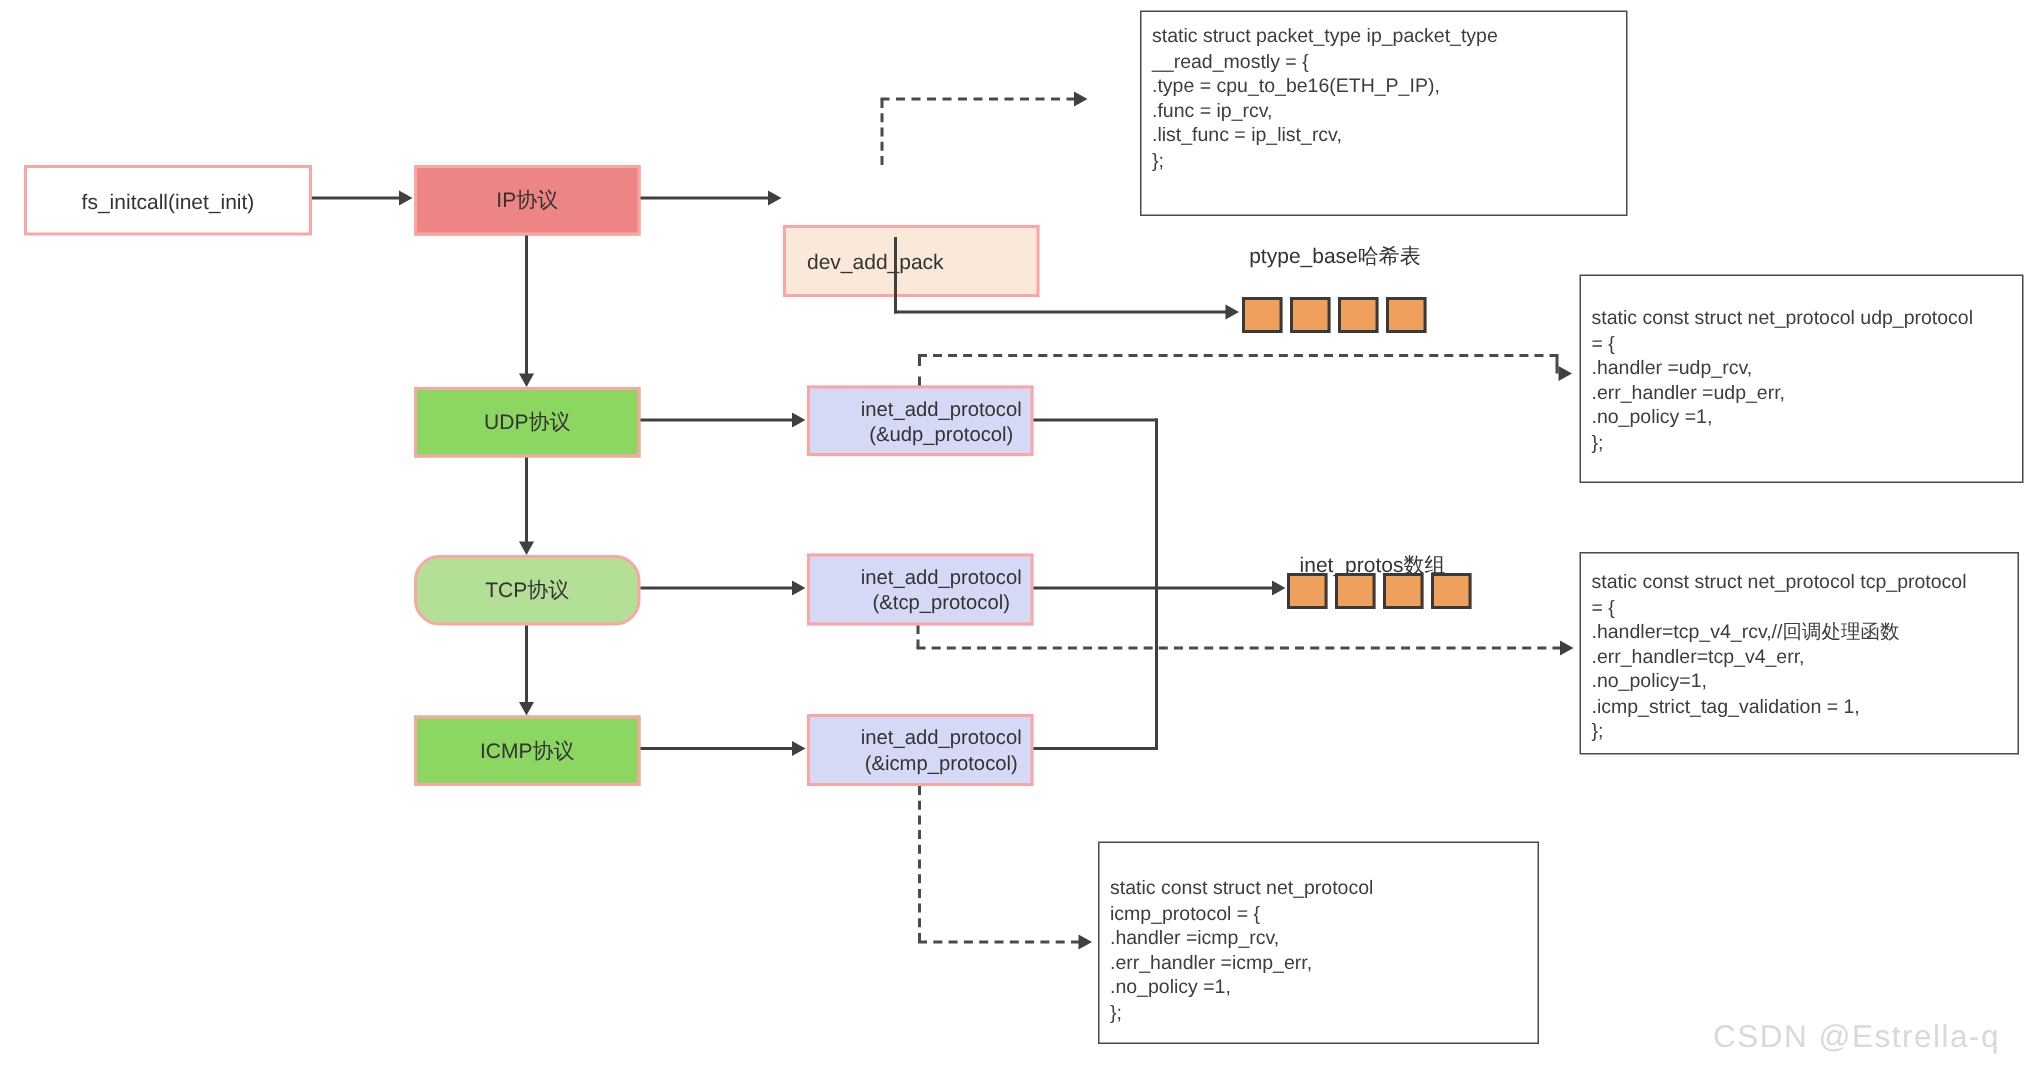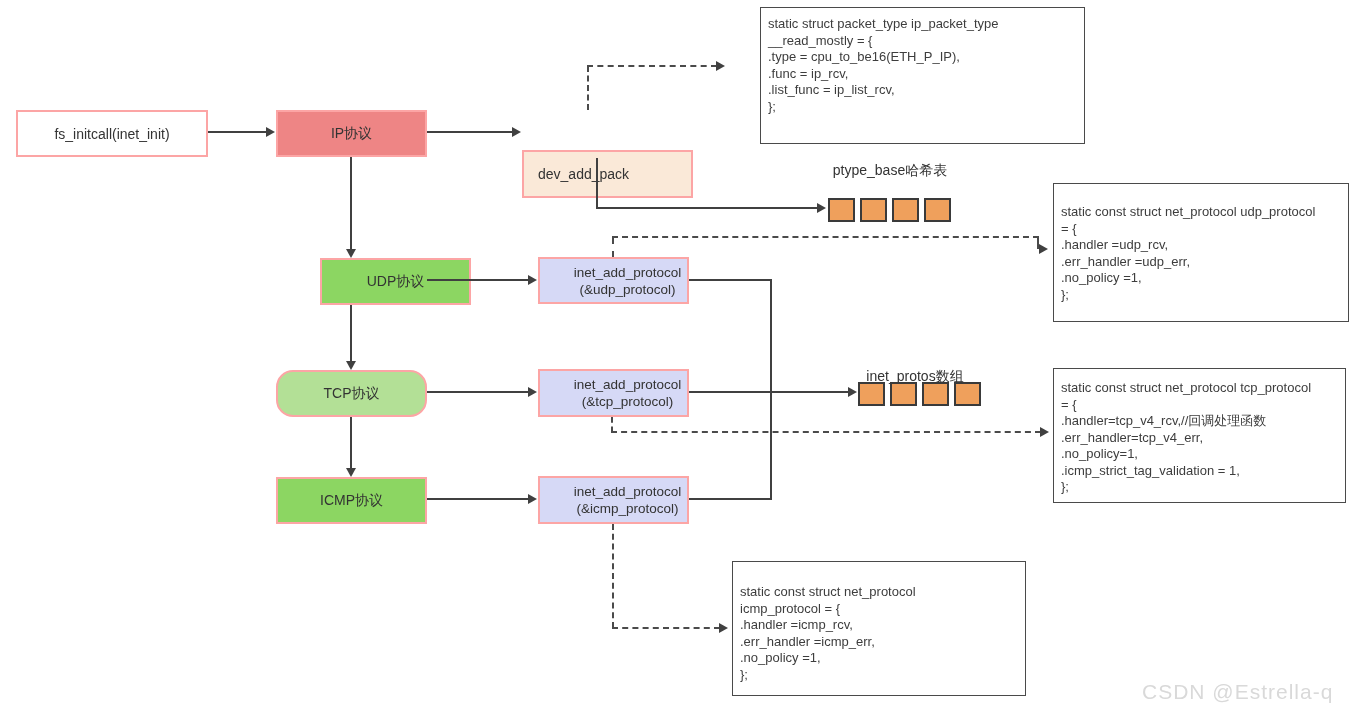--- a/index.html
+++ b/index.html
@@ -36,21 +36,21 @@
   .watermark{position:absolute;font-size:21px;color:#d9d9d9;letter-spacing:1px;}
 </style>
 </head>
 <body>
 
 <div id="canvas">
 
   <div class="box" style="left:16px;top:110px;width:192px;height:47px;">fs_initcall(inet_init)</div>
   <div class="box fill-red" style="left:276px;top:110px;width:151px;height:47px;">IP协议</div>
   <div class="box fill-peach align-left" style="left:522px;top:110px;width:171px;height:48px;margin-top:40px;">dev_add_pack</div>
-  <div class="box fill-green" style="left:276px;top:258px;width:151px;height:47px;margin-left:44px;">UDP协议</div>
+  <div class="box fill-green" style="left:276px;top:258px;width:151px;height:47px;">UDP协议</div>
   <div class="box fill-lav multiline" style="left:538px;top:257px;width:151px;height:47px;">inet_add_protocol
 (&amp;udp_protocol)</div>
   <div class="box fill-lgreen" style="left:276px;top:370px;width:151px;height:47px;">TCP协议</div>
   <div class="box fill-lav multiline" style="left:538px;top:369px;width:151px;height:48px;">inet_add_protocol
 (&amp;tcp_protocol)</div>
   <div class="box fill-green" style="left:276px;top:477px;width:151px;height:47px;">ICMP协议</div>
   <div class="box fill-lav multiline" style="left:538px;top:476px;width:151px;height:48px;">inet_add_protocol
 (&amp;icmp_protocol)</div>
 
   <div class="codebox" style="left:732px;top:7px;width:325px;height:137px;margin-left:28px;">static struct packet_type ip_packet_type

